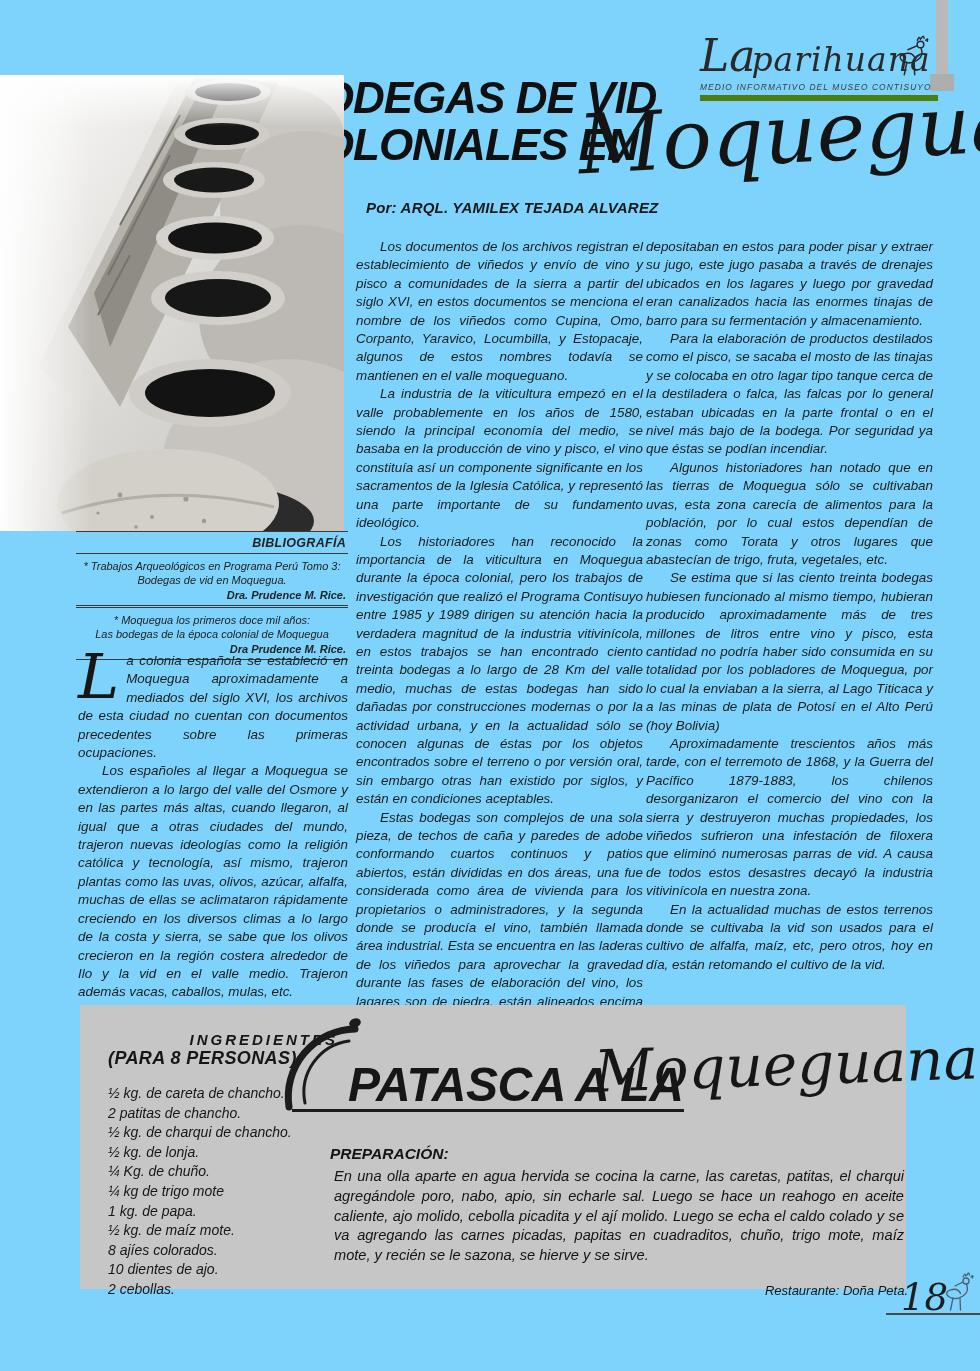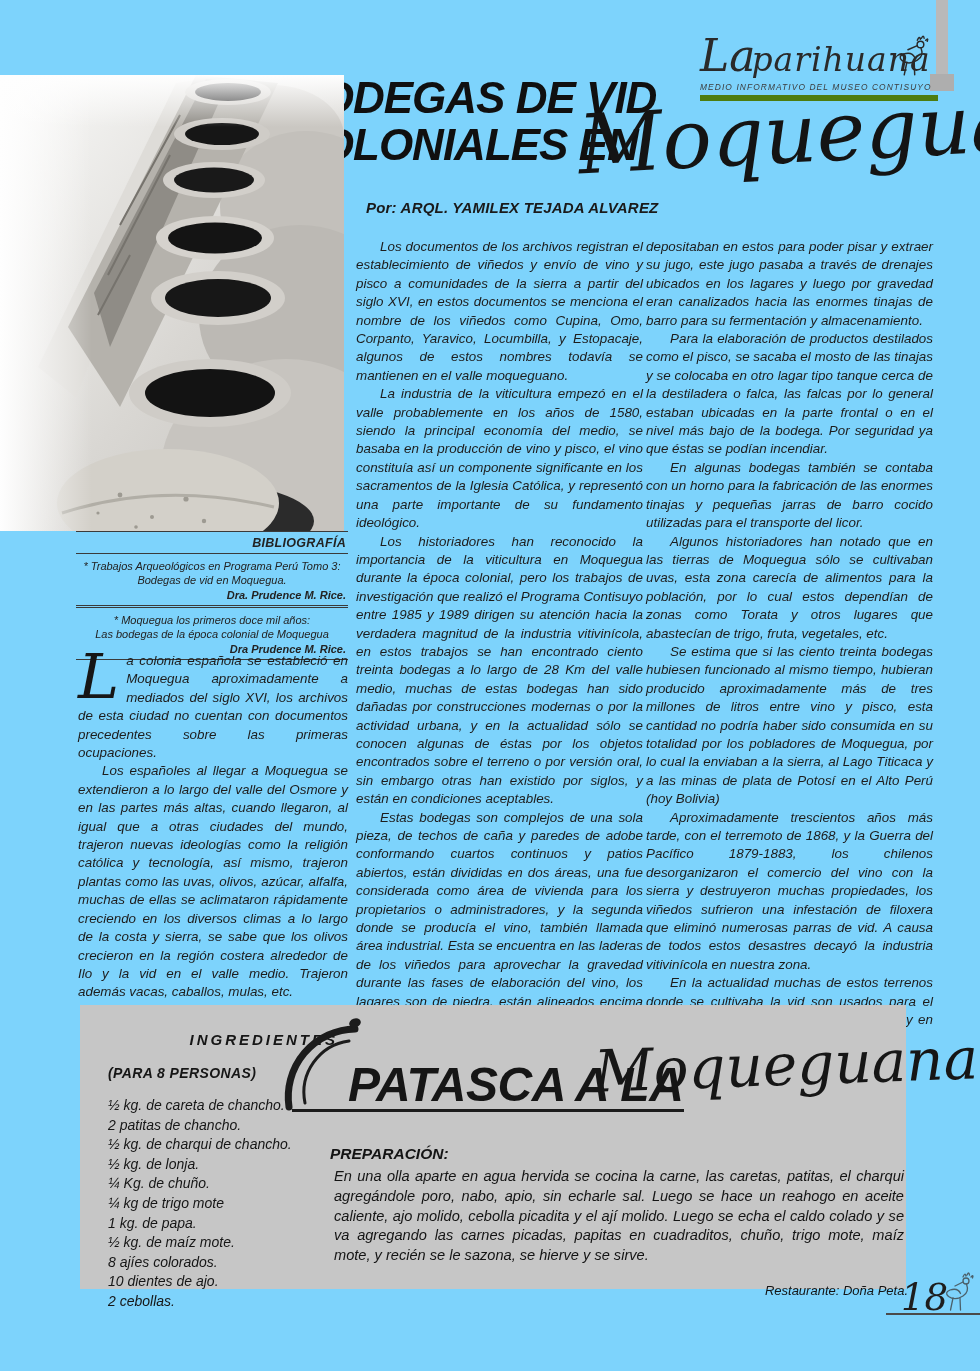--- a/index.html
+++ b/index.html
@@ -51,21 +51,21 @@
   .col-left  { left:78px;  top:652px; width:270px; }
   .col-mid   { left:356px; top:238px; width:287px;font-style:italic; }
   .col-right { left:646px; top:238px; width:287px; }
   .dropcap { float:left; font-family:"DejaVu Serif", serif; font-style:italic;
              font-size:62px; line-height:46px; margin:2px 7px 0 0; color:#161616; }
 
   
   .recipe { position:absolute; left:80px; top:1005px; width:826px; height:284px; background:#c6c6c6; }
   .ingredients { position:absolute; left:28px; top:26px; width:230px; font-style:italic; color:#161616; }
   .ing-head1 { font-weight:bold; font-size:15px; letter-spacing:3px;text-align:right; }
-  .ing-head2 { font-weight:bold; font-size:14px; letter-spacing:0.4px; margin-top:17px; }
+  .ing-head2 { font-weight:bold; font-size:18px; letter-spacing:0.4px; margin-top:0; }
   .ing-list { list-style:none; margin:15px 0 0; padding:0; font-size:14px; line-height:19.6px; }
   .arc-icon { position:absolute; left:203px; top:10px; width:80px; height:96px; }
   .rt-main { position:absolute; left:268px; top:52px; font-size:48px; font-weight:bold; font-style:italic;
              letter-spacing:-0.5px; color:#161616; white-space:nowrap; }
   .rt-rule { position:absolute; left:212px; top:104px; width:392px; height:3px; background:#1c1c1c; }
   .rt-script { position:absolute; left:514px; top:26px; font-size:58px; color:#161616;
                transform:rotate(-2deg); white-space:nowrap; }
   .preparation { position:absolute; left:250px; top:140px; width:578px; font-style:italic; color:#141414; }
   .prep-head { font-weight:bold; font-size:15.5px; margin:0 0 2px; }
   .prep-text { margin:4px; font-size:14.6px; line-height:19.8px; text-align:justify; }
@@ -190,21 +190,20 @@
   <div class="col col-mid">
     <p>Los documentos de los archivos registran el establecimiento de viñedos y envío de vino y pisco a comunidades de la sierra a partir del siglo XVI, en estos documentos se menciona el nombre de los viñedos como Cupina, Omo, Corpanto, Yaravico, Locumbilla, y Estopacaje, algunos de estos nombres todavía se mantienen en el valle moqueguano.</p>
     <p>La industria de la viticultura empezó en el valle probablemente en los años de 1580, siendo la principal economía del medio, se basaba en la producción de vino y pisco, el vino constituía así un componente significante en los sacramentos de la Iglesia Católica, y representó una parte importante de su fundamento ideológico.</p>
     <p>Los historiadores han reconocido la importancia de la viticultura en Moquegua durante la época colonial, pero los trabajos de investigación que realizó el Programa Contisuyo entre 1985 y 1989 dirigen su atención hacia la verdadera magnitud de la industria vitivinícola, en estos trabajos se han encontrado ciento treinta bodegas a lo largo de 28 Km del valle medio, muchas de estas bodegas han sido dañadas por construcciones modernas o por la actividad urbana, y en la actualidad sólo se conocen algunas de éstas por los objetos encontrados sobre el terreno o por versión oral, sin embargo otras han existido por siglos, y están en condiciones aceptables.</p>
     <p>Estas bodegas son complejos de una sola pieza, de techos de caña y paredes de adobe conformando cuartos continuos y patios abiertos, están divididas en dos áreas, una fue considerada como área de vivienda para los propietarios o administradores, y la segunda donde se producía el vino, también llamada área industrial. Esta se encuentra en las laderas de los viñedos para aprovechar la gravedad durante las fases de elaboración del vino, los lagares son de piedra, están alineados encima y en la parte trasera del complejo, las uvas se traían y se</p>
   </div>
 
   <div class="col col-right">
     <p class="no-indent">depositaban en estos para poder pisar y extraer su jugo, este jugo pasaba a través de drenajes ubicados en los lagares y luego por gravedad eran canalizados hacia las enormes tinajas de barro para su fermentación y almacenamiento.</p>
     <p>Para la elaboración de productos destilados como el pisco, se sacaba el mosto de las tinajas y se colocaba en otro lagar tipo tanque cerca de la destiladera o falca, las falcas por lo general estaban ubicadas en la parte frontal o en el nivel más bajo de la bodega. Por seguridad ya que éstas se podían incendiar.</p>
-    <p>En algunas bodegas también se contaba con un horno para la fabricación de las enormes tinajas y pequeñas jarras de barro cocido utilizadas para el transporte del licor.</p>
     <p>Algunos historiadores han notado que en las tierras de Moquegua sólo se cultivaban uvas, esta zona carecía de alimentos para la población, por lo cual estos dependían de zonas como Torata y otros lugares que abastecían de trigo, fruta, vegetales, etc.</p>
     <p>Se estima que si las ciento treinta bodegas hubiesen funcionado al mismo tiempo, hubieran producido aproximadamente más de tres millones de litros entre vino y pisco, esta cantidad no podría haber sido consumida en su totalidad por los pobladores de Moquegua, por lo cual la enviaban a la sierra, al Lago Titicaca y a las minas de plata de Potosí en el Alto Perú (hoy  Bolivia)</p>
     <p>Aproximadamente trescientos años más tarde, con el terremoto de 1868, y la Guerra del Pacífico 1879-1883, los chilenos desorganizaron el comercio del vino con la sierra y destruyeron muchas propiedades, los viñedos sufrieron una infestación de filoxera que eliminó numerosas parras de vid. A causa de todos estos desastres decayó la industria  vitivinícola en nuestra zona.</p>
     <p>En la actualidad muchas de estos terrenos donde se cultivaba la vid son usados para el cultivo de alfalfa, maíz, etc, pero otros, hoy en día, están retomando el cultivo de la vid.</p>
   </div>
 
   <div class="recipe">
     <div class="ingredients">
       <div class="ing-head1">INGREDIENTES</div>
       <div class="ing-head2">(PARA 8 PERSONAS)</div>

